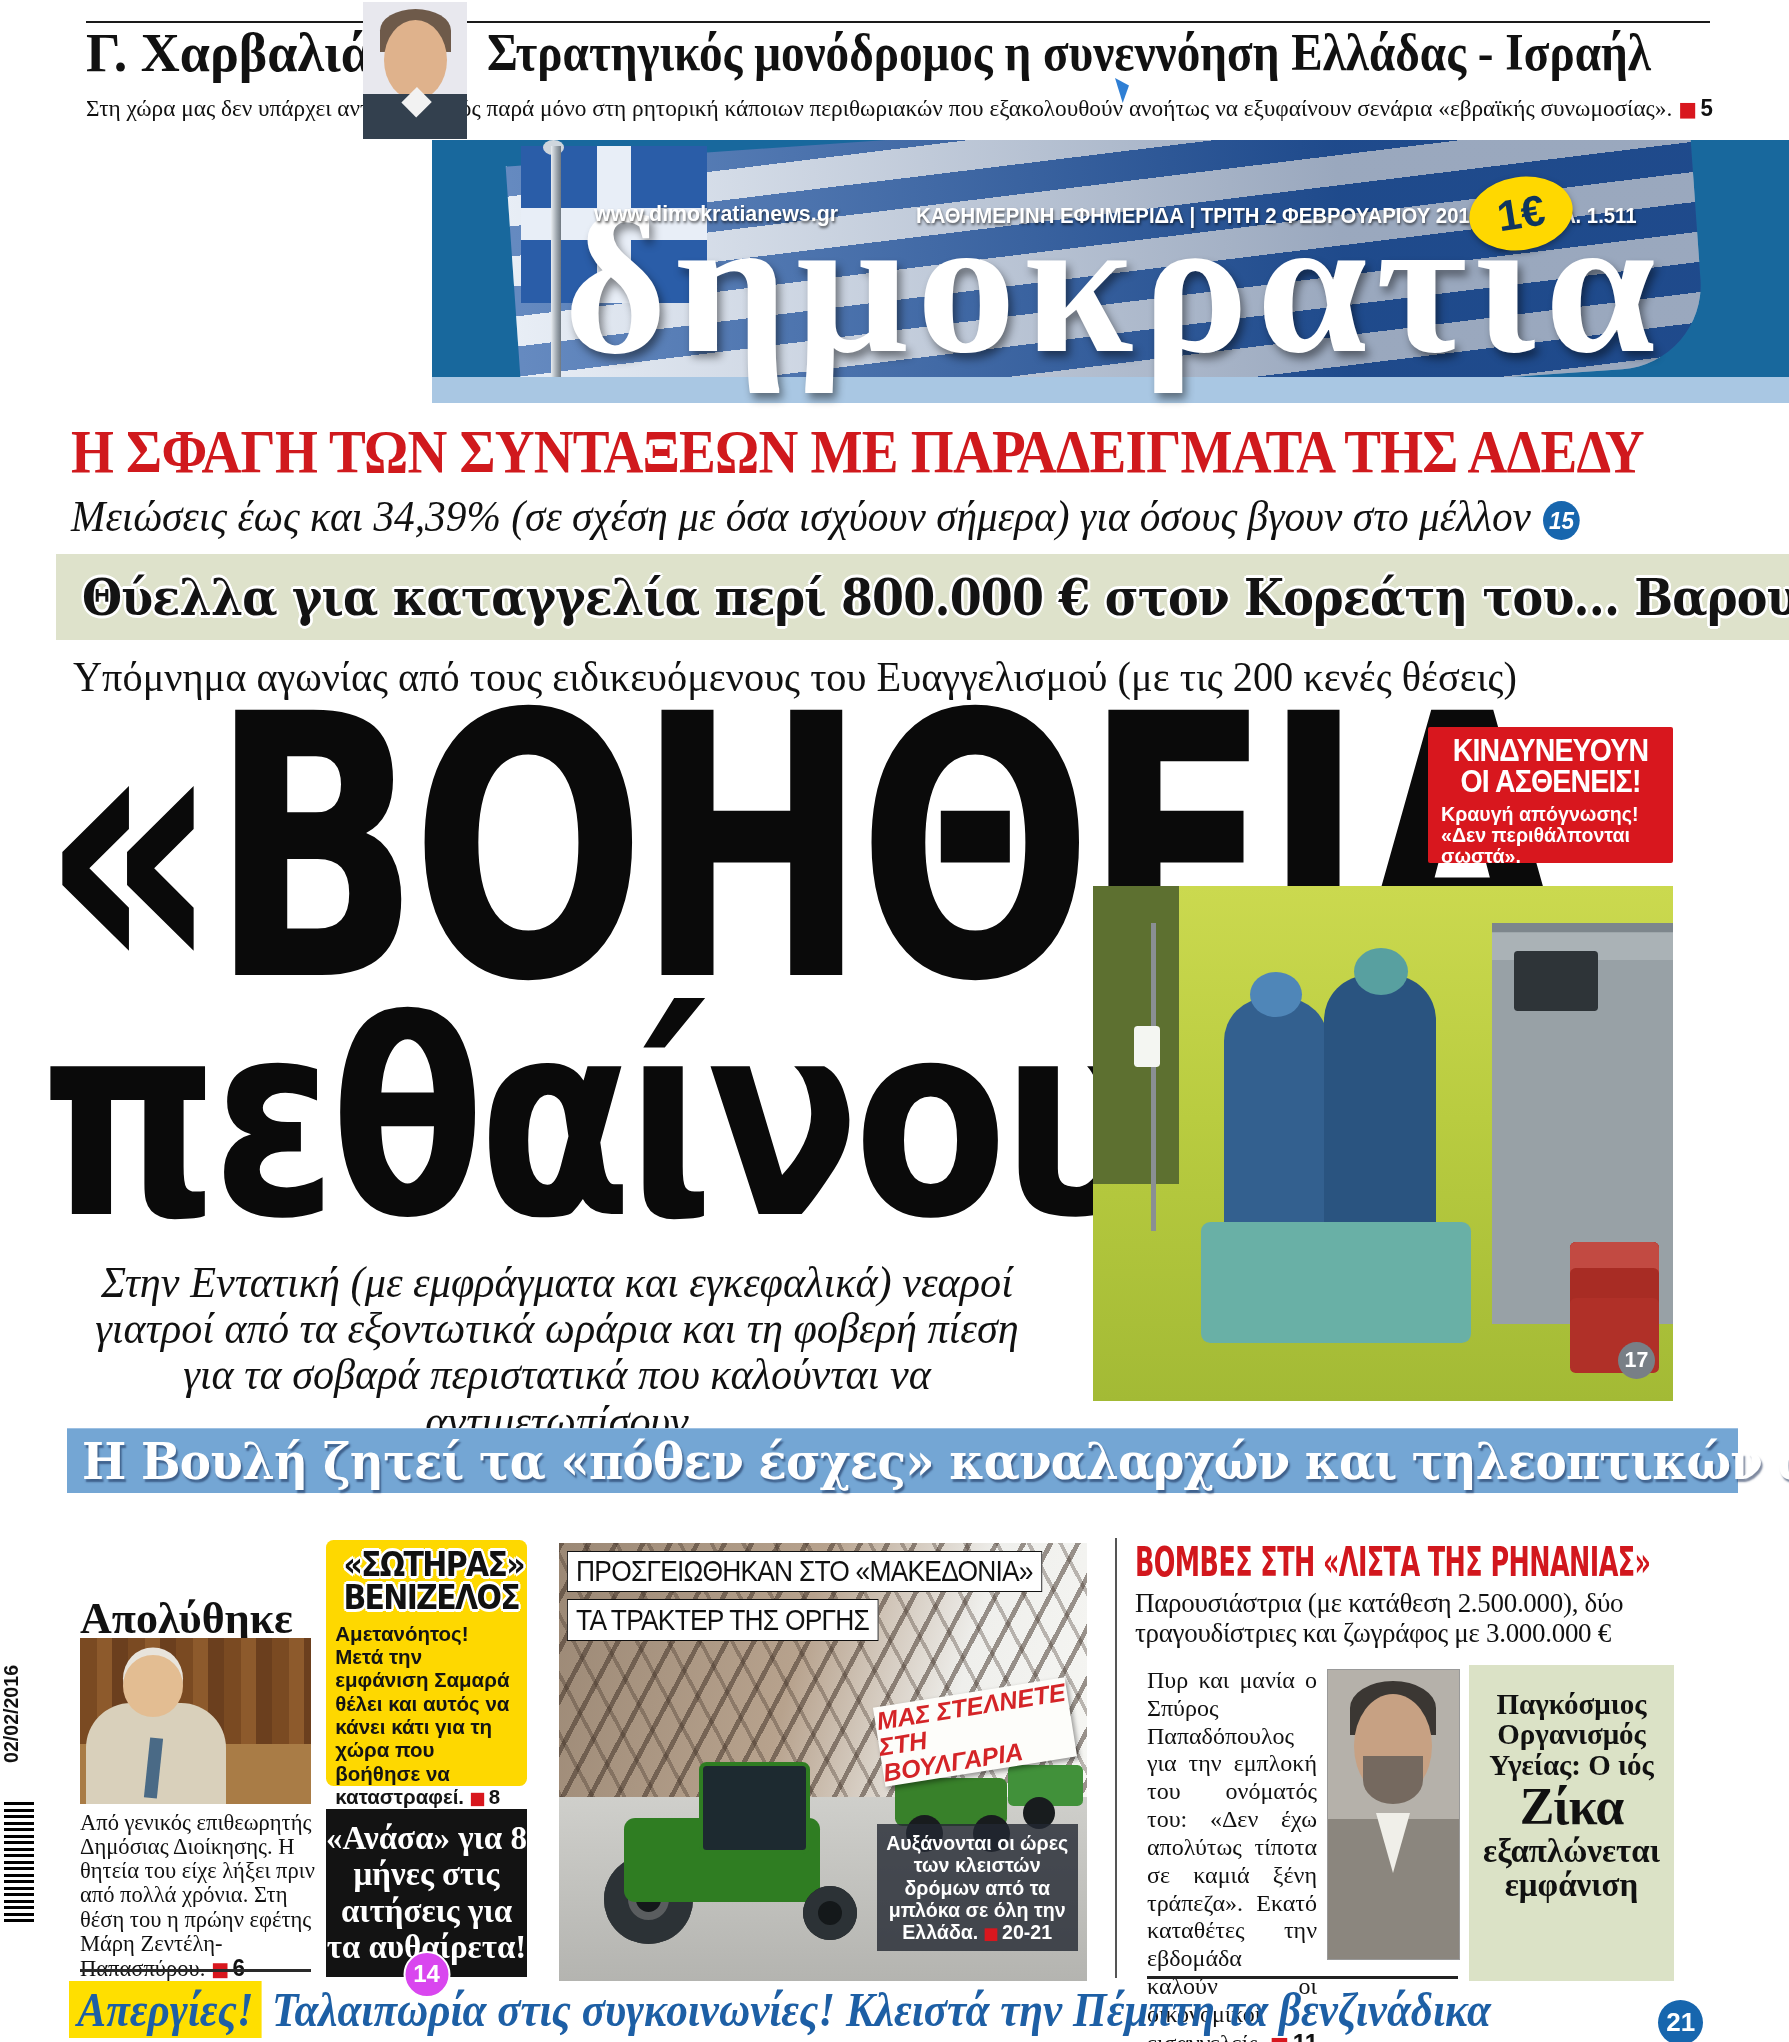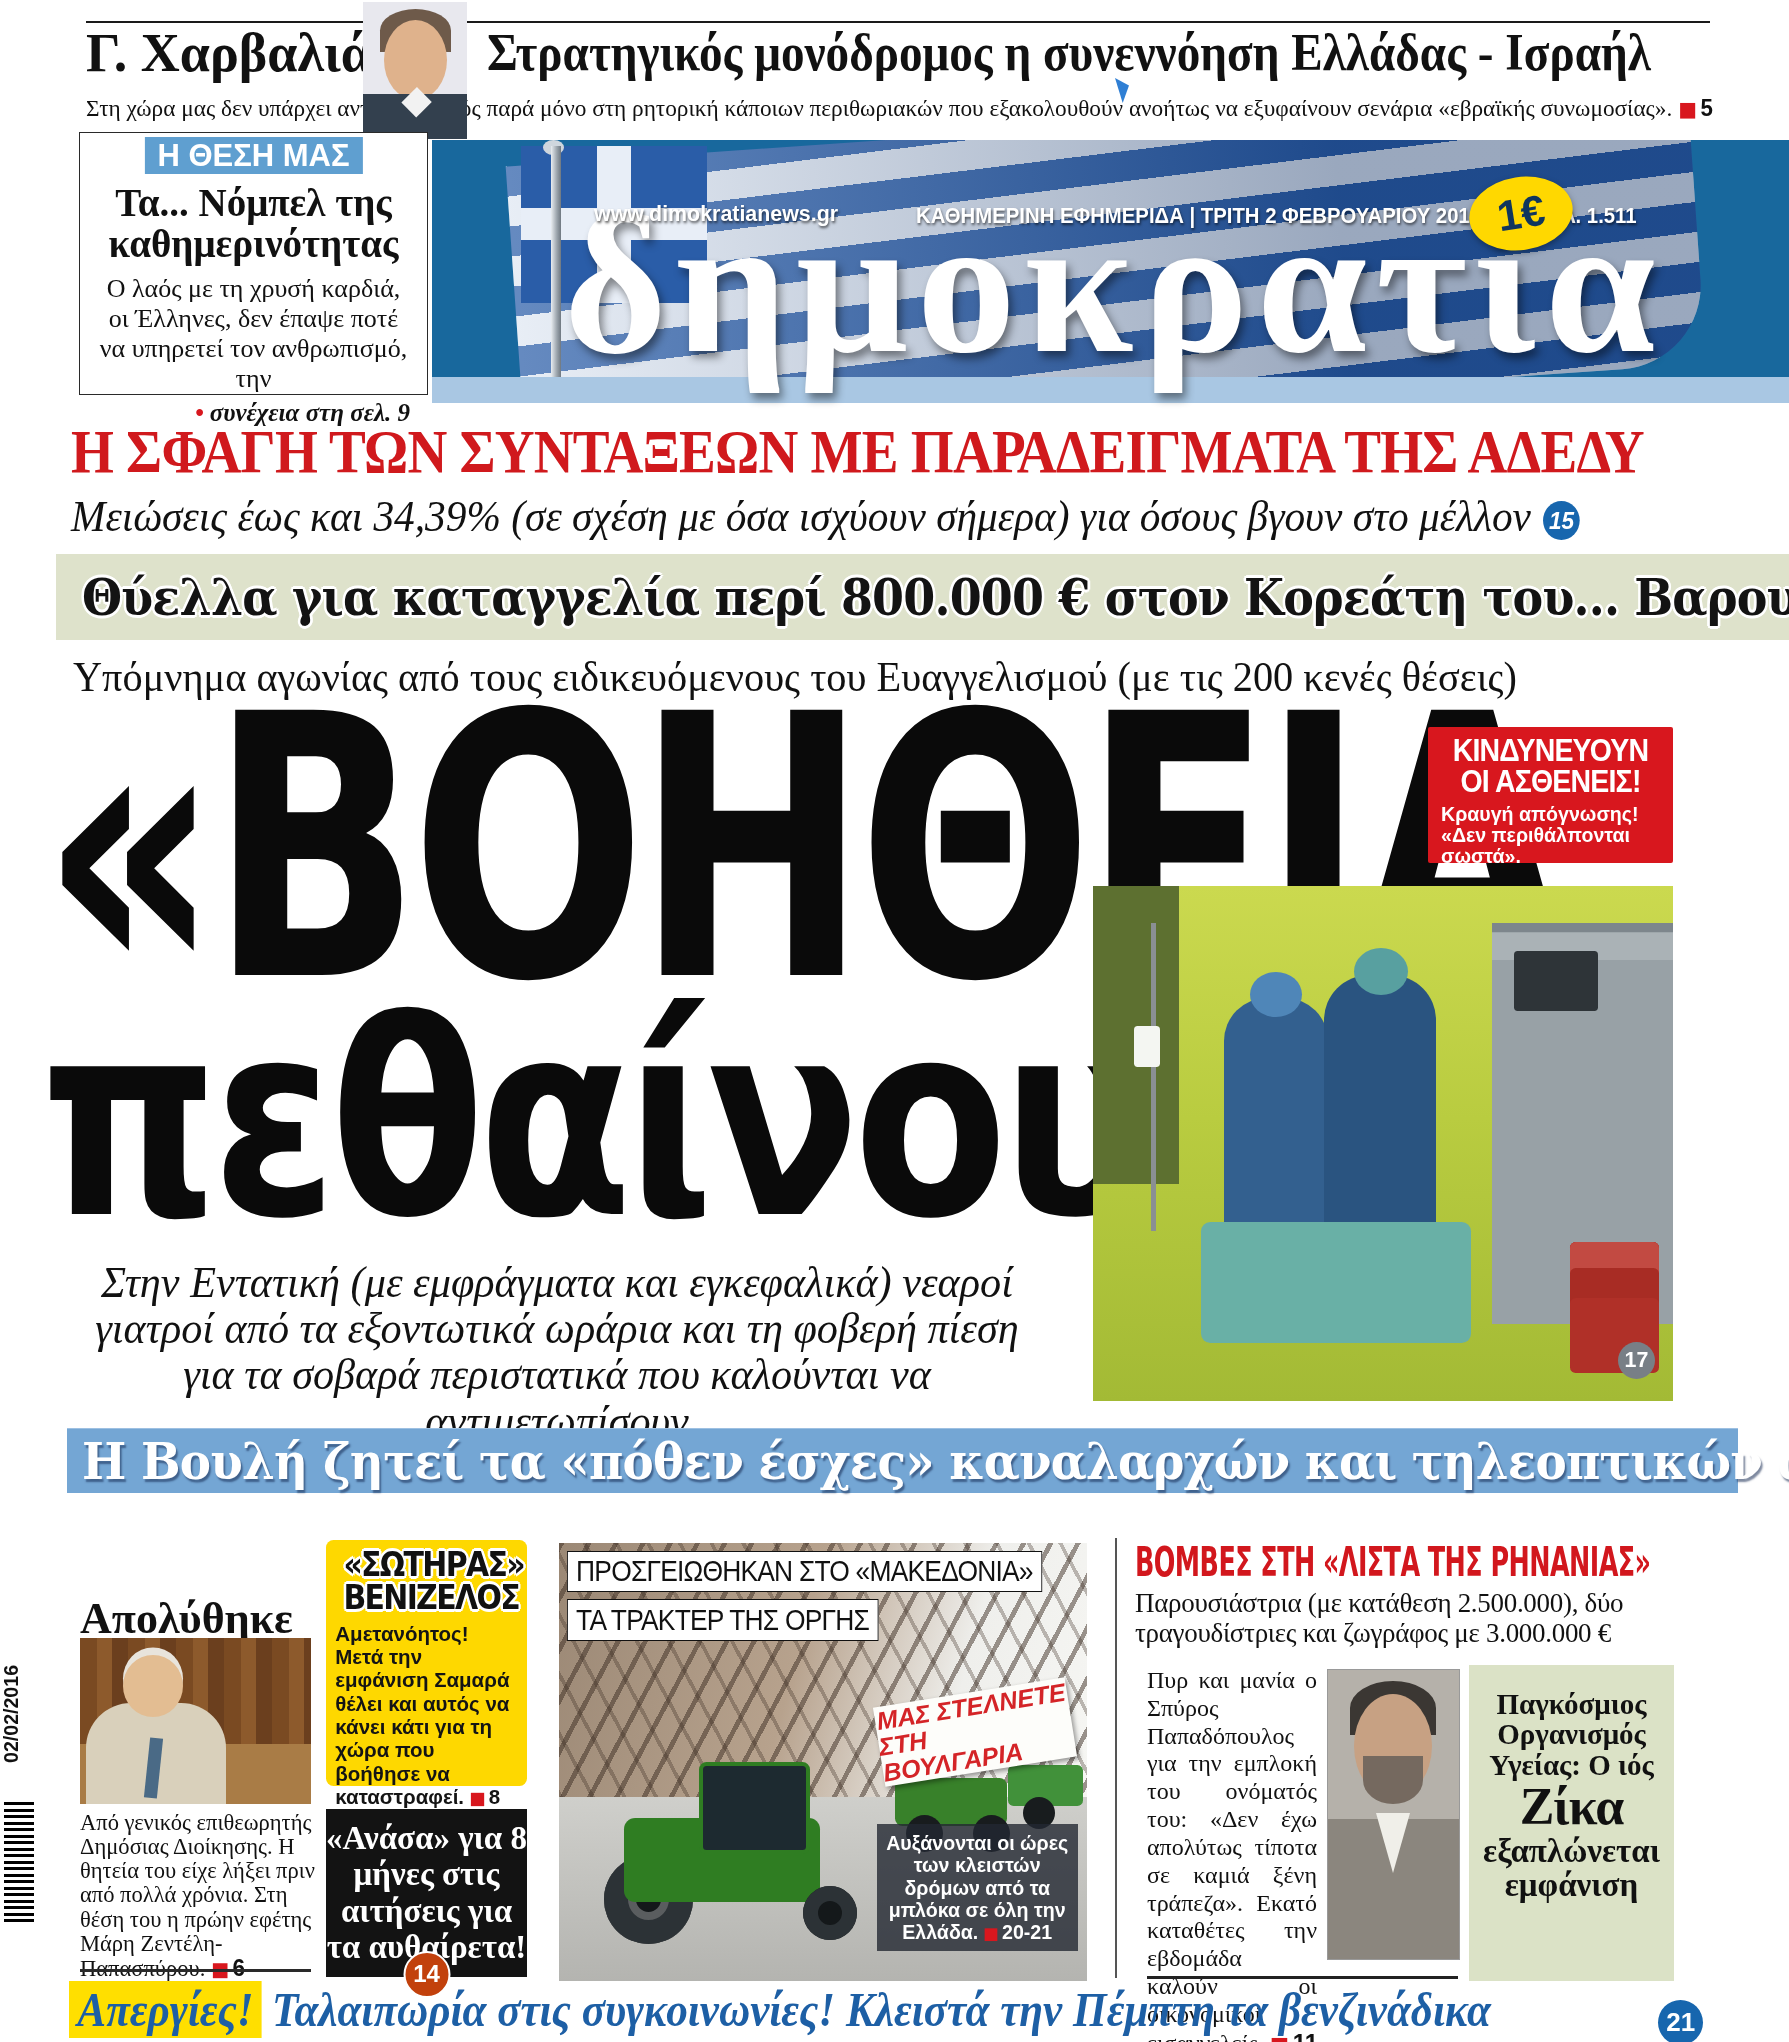--- a/index.html
+++ b/index.html
@@ -5,21 +5,21 @@
   html,body{margin:0;padding:0;background:#e9e9e9;}
   .page{position:relative;width:1790px;height:2043px;background:#ffffff;overflow:hidden;
         font-family:"Liberation Serif","DejaVu Serif",serif;color:#111;}
   .abs{position:absolute;}
   .sans{font-family:"Liberation Sans","DejaVu Sans",sans-serif;}
   .heavy{font-family:"DejaVu Sans","Liberation Sans",sans-serif;font-weight:bold;}
   .nowrap{white-space:nowrap;}
   .sq{color:#d8171e;font-family:"DejaVu Sans",sans-serif;font-size:.85em;margin:0 .18em 0 .3em;}
   .circ{display:inline-flex;align-items:center;justify-content:center;border-radius:50%;
         color:#fff;font-family:"Liberation Sans",sans-serif;font-weight:bold;vertical-align:middle;}
-  .c-red{background:#c2410c;text-align:center;}
+  .c-red{background:#d946ef;text-align:center;}
   .c-blue{background:#1766ae;}
   .c-gray{background:#787f86;}
   .outline-white{text-shadow:-2.8px 0 0 #fff,2.8px 0 0 #fff,0 -2.8px 0 #fff,0 2.8px 0 #fff,
                  -1.9px -1.9px 0 #fff,1.9px 1.9px 0 #fff,-1.9px 1.9px 0 #fff,1.9px -1.9px 0 #fff;}
 
   
   .top-rule{left:86px;top:20.5px;width:1624px;height:2.8px;background:#1a1a1a;}
   .top-author{left:86px;top:22.4px;font-size:54px;font-weight:bold;}
   .top-photo{left:363px;top:1.9px;width:104px;height:137px;z-index:3;background:#e8e8ee;overflow:hidden;}
   .tp-hair{position:absolute;left:17px;top:7.5px;width:71px;height:43px;border-radius:50% 50% 0 0;background:#6e5a4a;}
@@ -237,28 +237,20 @@
     </div>
     <div class="flag-finial"></div>
     <div class="flag-pole"></div>
   </div>
   <div class="abs mast-lightband"></div>
   <div class="abs mast-title nowrap">δημοκρατία</div>
   <div class="abs mast-url sans nowrap">www.dimokratianews.gr</div>
   <div class="abs mast-dateline sans nowrap">ΚΑΘΗΜΕΡΙΝΗ ΕΦΗΜΕΡΙΔΑ | ΤΡΙΤΗ 2 ΦΕΒΡΟΥΑΡΙΟΥ 2016 | ΑΡ. ΦΥΛ. 1.511</div>
   <div class="abs price-badge">1€</div>
 
-  <div class="abs opinion-box">
-    <div class="op-label">Η ΘΕΣΗ ΜΑΣ</div>
-    <div class="op-head">Τα... Νόμπελ της καθημερινότητας</div>
-    <div class="op-body">Ο λαός με τη χρυσή καρδιά, οι Έλληνες, δεν έπαψε ποτέ να υπηρετεί τον ανθρωπισμό, την</div>
-    <div class="op-more">
-      <span class="bullet">•</span><span>συνέχεια στη σελ. 9</span>
-    </div>
-  </div>
 
   <div class="abs pens-head nowrap">Η ΣΦΑΓΗ ΤΩΝ ΣΥΝΤΑΞΕΩΝ ΜΕ ΠΑΡΑΔΕΙΓΜΑΤΑ ΤΗΣ ΑΔΕΔΥ</div>
   <div class="abs pens-deck nowrap">
     <span>Μειώσεις έως και 34,39% (σε σχέση με όσα ισχύουν σήμερα) για όσους βγουν στο μέλλον</span><span class="circ c-blue">15</span>
   </div>
 
   <div class="abs var-banner">
     <span class="var-text outline-white">Θύελλα για καταγγελία περί 800.000 € στον Κορεάτη του... Βαρουφάκη</span>
 
   </div>

